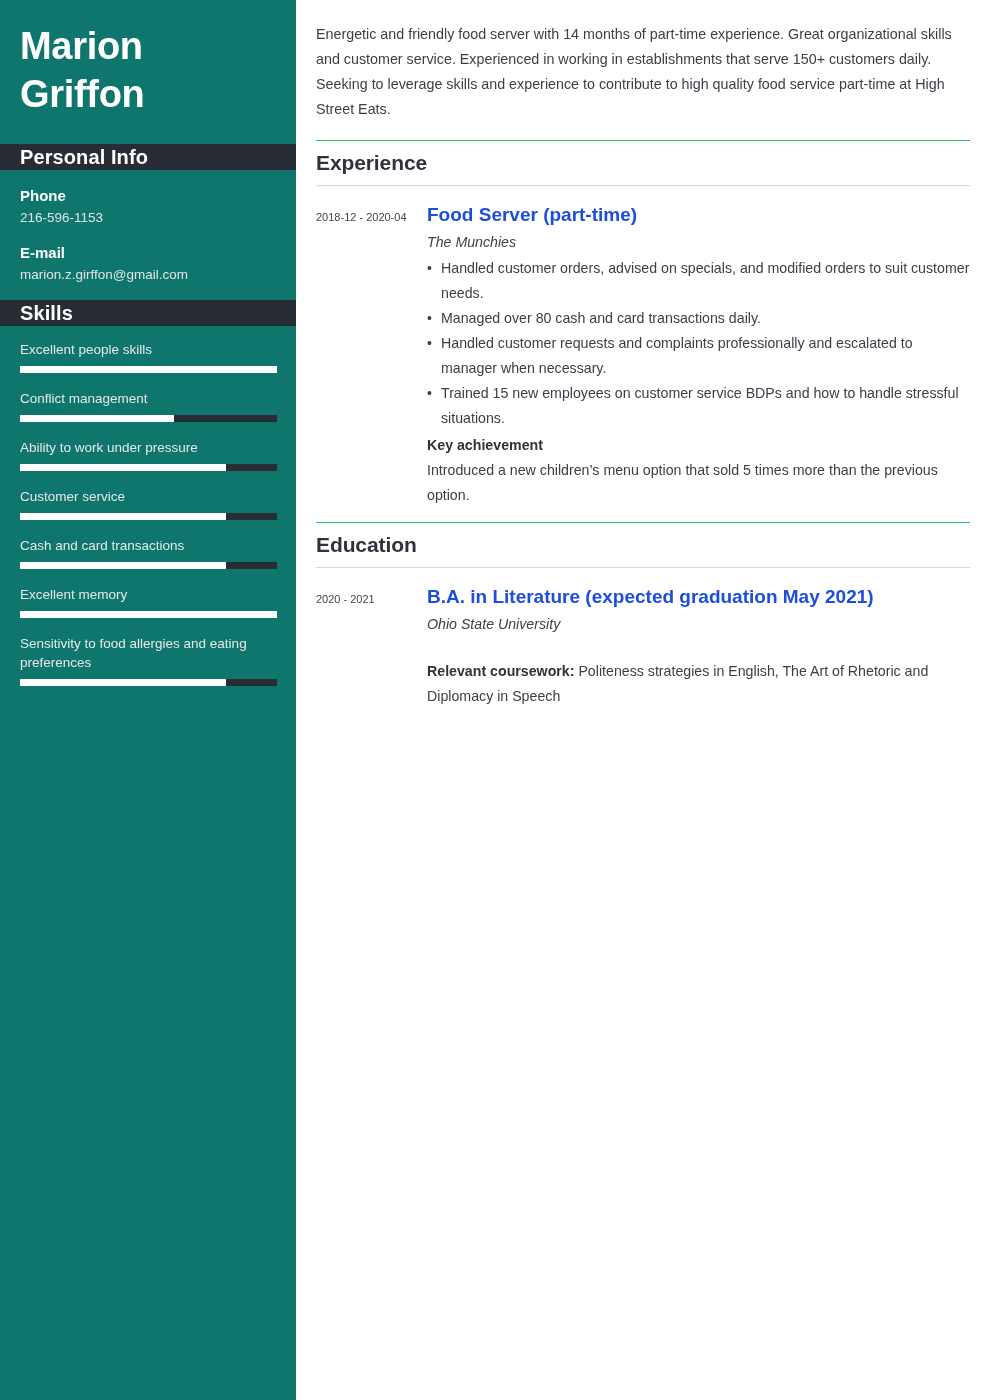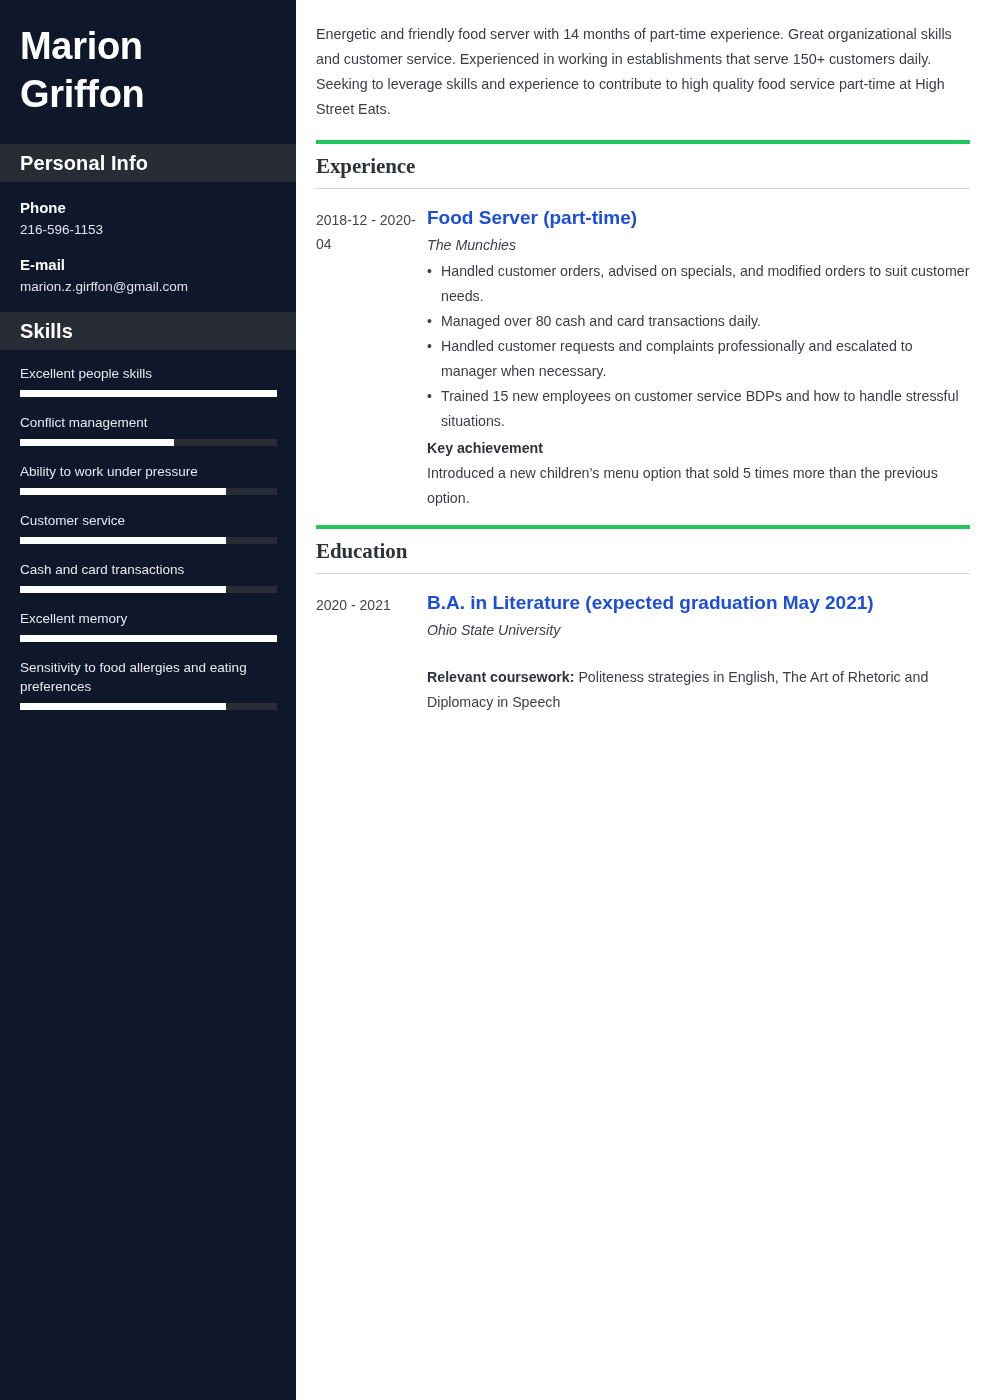--- a/index.html
+++ b/index.html
@@ -16,37 +16,37 @@
     height: 1400px;
     display: flex;
     align-items: stretch;
     background: #ffffff;
   }
 
   
   .sidebar {
     width: 296px;
     flex: 0 0 296px;
-    background: #0f172a;
+    background: #0f766e;
     color: #ffffff;
     position: relative;
   }
   .name-block {
     padding: 22px 20px 26px 20px;
   }
   .name-line {
     font-size: 38px;
     line-height: 48px;
     font-weight: bold;
     letter-spacing: -0.3px;
     color: #ffffff;
   }
   .side-section-head {
     background: #282c35;
-    height: 38px;
+    height: 26px;
     display: flex;
     align-items: center;
     padding: 0 20px;
   }
   .side-section-head .title {
     font-size: 20px;
     font-weight: bold;
     color: #ffffff;
     letter-spacing: 0.1px;
   }
@@ -96,42 +96,41 @@
   }
   .summary {
     font-size: 14.3px;
     line-height: 25px;
     color: #3a3e46;
     max-width: 654px;
     margin-bottom: 18px;
   }
   .section { margin-bottom: 4px; }
   .section-head {
-    border-top: 4px solid #22c55e;
+    border-top: 1px solid #22c55e;
     border-bottom: 1px solid #d8d8d8;
     padding: 9px 0 9px 0;
     margin-bottom: 16px;
-    font-family: Liberation Serif, serif;
   }
   .section-head h2 {
     font-size: 21px;
     font-weight: bold;
     color: #2e323a;
     line-height: 26px;
     letter-spacing: -0.1px;
   }
   .entry {
     display: flex;
     align-items: flex-start;
     margin-bottom: 14px;
   }
   .entry-dates {
     flex: 0 0 111px;
     width: 111px;
-    font-size: 14px;
+    font-size: 11px;
     line-height: 24px;
     color: #41454d;
     padding-top: 3px;
   }
   .entry-body { flex: 1 1 auto; }
   .entry-title {
     font-size: 19px;
     font-weight: bold;
     color: #1d4ed8;
     line-height: 26px;

